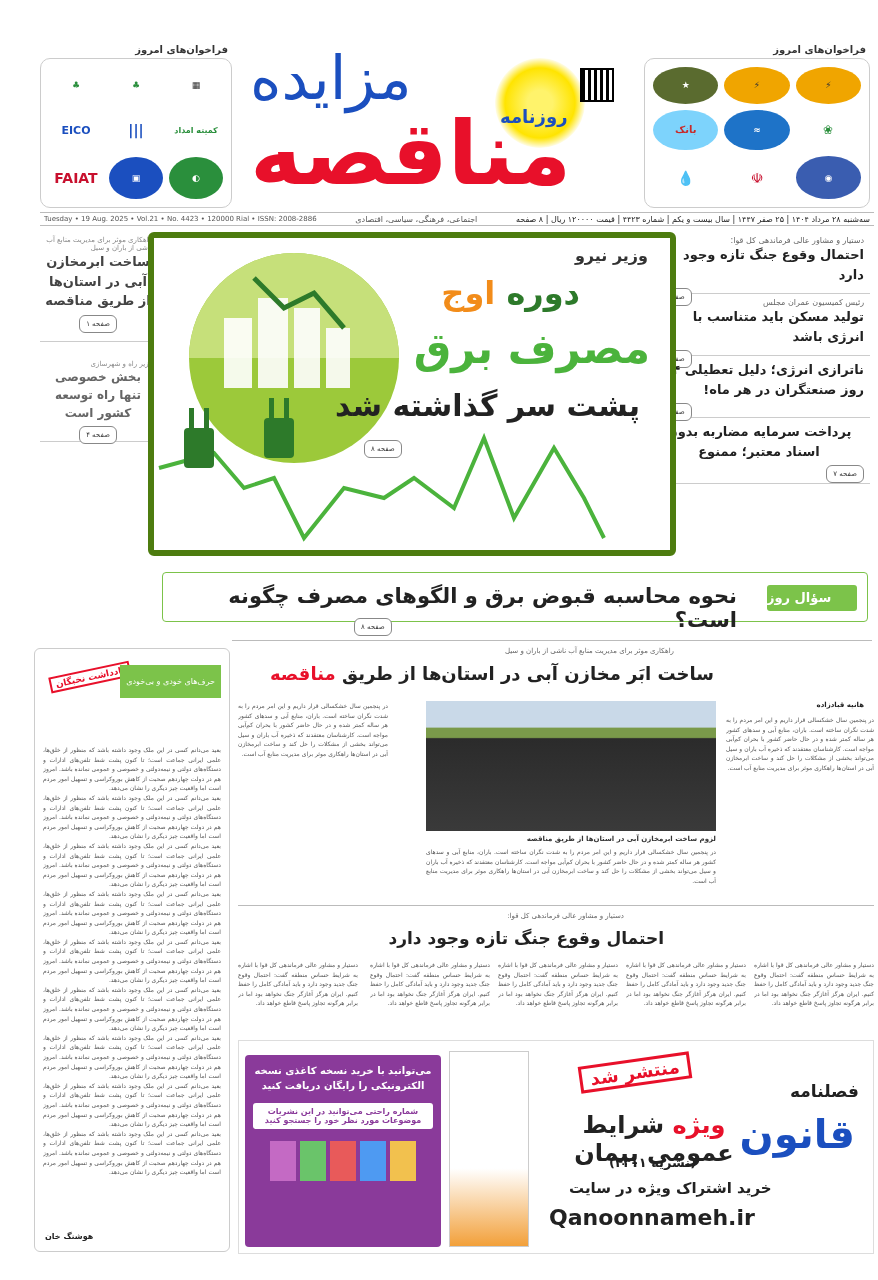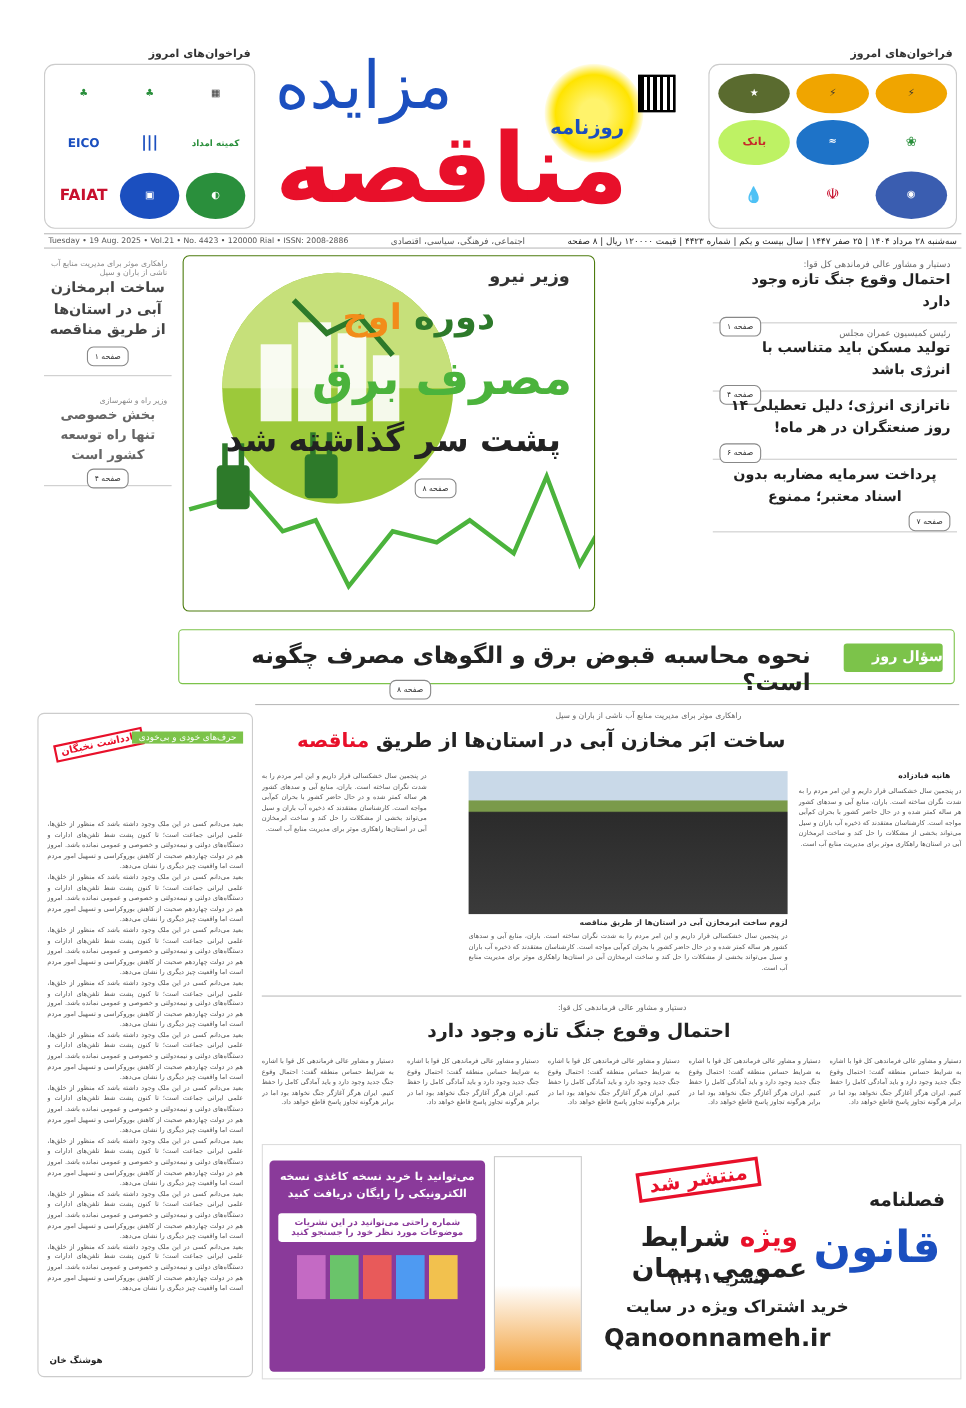--- a/index.html
+++ b/index.html
@@ -25,21 +25,21 @@
 <body>
 
 <div class="abs" style="right:8px;top:44px;width:226px;height:168px">
   <div class="box-title" style="text-align:right;padding:0 4px 3px">فراخوان‌های امروز</div>
   <div class="logo-box" style="height:150px">
     <div class="lg" style="background:#f0a500;color:#333">⚡</div>
     <div class="lg" style="background:#f0a500;color:#333">⚡</div>
     <div class="lg" style="background:#5a6b2f">★</div>
     <div class="lg" style="background:#fff;color:#2a8f3c;font-size:12px">❀</div>
     <div class="lg" style="background:#1e73c8">≈</div>
-    <div class="lg" style="background:#bef264;color:#c82a2a;font-size:10px">بانک</div>
+    <div class="lg" style="background:#7dd3fc;color:#c82a2a;font-size:10px">بانک</div>
     <div class="lg" style="background:#3a5db0">◉</div>
     <div class="lg" style="background:#fff;color:#c8102e;font-size:14px">☫</div>
     <div class="lg" style="background:#fff;color:#1e73c8;font-size:14px">💧</div>
   </div>
 </div>
 
 <div class="abs" style="left:40px;top:44px;width:192px;height:168px">
   <div class="box-title" style="text-align:right;padding:0 4px 3px">فراخوان‌های امروز</div>
   <div class="logo-box" style="height:150px">
     <div class="lg" style="background:#fff;color:#333">▦</div>
@@ -95,21 +95,21 @@
     <div class="lh-title"><span>ساخت ابرمخازن آبی در استان‌ها از طریق مناقصه</span></div>
     <div><span class="page-ref">صفحه ۱</span></div>
   </div>
   <div class="lh-item" style="height:100px;border-bottom:1px solid #ccc">
     <div class="lh-kicker" style="margin-top:14px">وزیر راه و شهرسازی</div>
     <div class="lh-title" style="font-size:12px;color:#666">بخش خصوصی تنها راه توسعه کشور است</div>
     <div><span class="page-ref">صفحه ۴</span></div>
   </div>
 </div>
 
-<div class="abs" style="left:166px;top:232px;width:375px;height:324px;border:1px solid #4d7c0f;border-radius:6px;overflow:hidden;background:#fff">
+<div class="abs" style="left:148px;top:232px;width:528px;height:324px;border:6px solid #4d7c0f;border-radius:6px;overflow:hidden;background:#fff">
   <svg class="abs" style="left:0;top:0" width="474" height="324" viewBox="0 0 474 324">
     <circle cx="140" cy="120" r="105" fill="#9cc93a"></circle>
     <path d="M35 120 A105 105 0 0 1 245 120 Z" fill="#c6e07a"></path>
     <g fill="#fff" opacity="0.9">
       <rect x="70" y="80" width="28" height="70"></rect>
         <rect x="104" y="60" width="30" height="90"></rect>
         <rect x="140" y="70" width="26" height="80"></rect>
         <rect x="172" y="90" width="24" height="60"></rect>
     </g>
     <polyline points="100,40 130,70 160,55 190,90" stroke="#2d7a2a" stroke-width="5" fill="none"></polyline>
@@ -125,21 +125,21 @@
   <div class="abs" style="right:90px;top:36px;font-size:32px;font-weight:bold;color:#2d7a2a">
     <span>دوره</span>
     <span style="color:#f28c1a">اوج</span>
   </div>
   <div class="abs" style="right:20px;top:86px;font-size:42px;font-weight:bold;color:#4bb33c">مصرف برق</div>
   <div class="abs" style="right:30px;top:150px;font-size:30px;font-weight:bold;color:#222">پشت سر گذاشته شد</div>
   <span class="abs page-ref" style="left:210px;top:202px">صفحه ۸</span>
 </div>
 
 <div class="abs" style="left:162px;top:572px;width:706px;height:50px;border:1px solid #7cc34a;border-radius:4px">
-  <div class="abs" style="right:10px;top:12px;width:90px;height:26px;background:#7cc34a;color:#fff;font-size:13px;font-weight:bold;text-align:right;line-height:26px;border-radius:3px">سؤال روز</div>
+  <div class="abs" style="right:10px;top:12px;width:90px;height:26px;background:#7cc34a;color:#fff;font-size:13px;font-weight:bold;text-align:left;line-height:26px;border-radius:3px">سؤال روز</div>
   <div class="abs" style="right:130px;top:11px;font-size:21px;font-weight:bold;color:#222">نحوه محاسبه قبوض برق و الگوهای مصرف چگونه است؟</div>
 </div>
 <span class="abs page-ref" style="left:354px;top:618px">صفحه ۸</span>
 
 <div class="abs" style="left:232px;top:640px;width:640px;height:1px;background:#bbb"></div>
 
 <div class="abs" style="left:238px;top:645px;width:636px;height:250px">
   <div class="abs" style="right:200px;top:2px;font-size:7px;color:#666">راهکاری موثر برای مدیریت منابع آب ناشی از باران و سیل</div>
   <div class="abs" style="right:160px;top:18px;font-size:18px;font-weight:bold;color:#222">
     <span>ساخت ابَر مخازن آبی در استان‌ها از طریق </span><span style="color:#e8102a">مناقصه</span>
@@ -159,21 +159,21 @@
   <div class="abs" style="right:210px;top:18px;font-size:17px;font-weight:bold;color:#222">احتمال وقوع جنگ تازه وجود دارد</div>
   <div class="abs col-text" style="right:0;top:50px;width:120px;height:75px;overflow:hidden">دستیار و مشاور عالی فرماندهی کل قوا با اشاره به شرایط حساس منطقه گفت: احتمال وقوع جنگ جدید وجود دارد و باید آمادگی کامل را حفظ کنیم. ایران هرگز آغازگر جنگ نخواهد بود اما در برابر هرگونه تجاوز پاسخ قاطع خواهد داد.</div>
   <div class="abs col-text" style="right:128px;top:50px;width:120px;height:75px;overflow:hidden">دستیار و مشاور عالی فرماندهی کل قوا با اشاره به شرایط حساس منطقه گفت: احتمال وقوع جنگ جدید وجود دارد و باید آمادگی کامل را حفظ کنیم. ایران هرگز آغازگر جنگ نخواهد بود اما در برابر هرگونه تجاوز پاسخ قاطع خواهد داد.</div>
   <div class="abs col-text" style="right:256px;top:50px;width:120px;height:75px;overflow:hidden">دستیار و مشاور عالی فرماندهی کل قوا با اشاره به شرایط حساس منطقه گفت: احتمال وقوع جنگ جدید وجود دارد و باید آمادگی کامل را حفظ کنیم. ایران هرگز آغازگر جنگ نخواهد بود اما در برابر هرگونه تجاوز پاسخ قاطع خواهد داد.</div>
   <div class="abs col-text" style="right:384px;top:50px;width:120px;height:75px;overflow:hidden">دستیار و مشاور عالی فرماندهی کل قوا با اشاره به شرایط حساس منطقه گفت: احتمال وقوع جنگ جدید وجود دارد و باید آمادگی کامل را حفظ کنیم. ایران هرگز آغازگر جنگ نخواهد بود اما در برابر هرگونه تجاوز پاسخ قاطع خواهد داد.</div>
   <div class="abs col-text" style="left:0;top:50px;width:120px;height:75px;overflow:hidden">دستیار و مشاور عالی فرماندهی کل قوا با اشاره به شرایط حساس منطقه گفت: احتمال وقوع جنگ جدید وجود دارد و باید آمادگی کامل را حفظ کنیم. ایران هرگز آغازگر جنگ نخواهد بود اما در برابر هرگونه تجاوز پاسخ قاطع خواهد داد.</div>
 </div>
 
 <div class="abs" style="left:34px;top:648px;width:196px;height:604px;border:1px solid #ccc;border-radius:6px;padding:6px">
   <div class="abs" style="left:14px;top:20px;font-size:9px;font-weight:bold;color:#e8102a;border:2px solid #e8102a;padding:1px 4px;transform:rotate(-12deg)">یادداشت نخبگان</div>
-  <div class="abs" style="right:8px;top:16px;font-size:8px;color:#fff;background:#7cc34a;padding:1px 6px">حرف‌های خودی و بی‌خودی</div>
+  <div class="abs" style="right:8px;top:16px;font-size:8px;color:#fff;background:#7cc34a;padding:12px 6px">حرف‌های خودی و بی‌خودی</div>
   <div class="abs col-text" style="right:8px;top:96px;width:178px;height:480px;overflow:hidden">
     <p>بعید می‌دانم کسی در این ملک وجود داشته باشد که منظور از خلق‌ها، علمی ایرانی جماعت است؛ تا کنون پشت شط تلفن‌های ادارات و دستگاه‌های دولتی و نیمه‌دولتی و خصوصی و عمومی نمانده باشد. امروز هم در دولت چهاردهم صحبت از کاهش بوروکراسی و تسهیل امور مردم است اما واقعیت چیز دیگری را نشان می‌دهد.</p>
       <p>بعید می‌دانم کسی در این ملک وجود داشته باشد که منظور از خلق‌ها، علمی ایرانی جماعت است؛ تا کنون پشت شط تلفن‌های ادارات و دستگاه‌های دولتی و نیمه‌دولتی و خصوصی و عمومی نمانده باشد. امروز هم در دولت چهاردهم صحبت از کاهش بوروکراسی و تسهیل امور مردم است اما واقعیت چیز دیگری را نشان می‌دهد.</p>
       <p>بعید می‌دانم کسی در این ملک وجود داشته باشد که منظور از خلق‌ها، علمی ایرانی جماعت است؛ تا کنون پشت شط تلفن‌های ادارات و دستگاه‌های دولتی و نیمه‌دولتی و خصوصی و عمومی نمانده باشد. امروز هم در دولت چهاردهم صحبت از کاهش بوروکراسی و تسهیل امور مردم است اما واقعیت چیز دیگری را نشان می‌دهد.</p>
       <p>بعید می‌دانم کسی در این ملک وجود داشته باشد که منظور از خلق‌ها، علمی ایرانی جماعت است؛ تا کنون پشت شط تلفن‌های ادارات و دستگاه‌های دولتی و نیمه‌دولتی و خصوصی و عمومی نمانده باشد. امروز هم در دولت چهاردهم صحبت از کاهش بوروکراسی و تسهیل امور مردم است اما واقعیت چیز دیگری را نشان می‌دهد.</p>
       <p>بعید می‌دانم کسی در این ملک وجود داشته باشد که منظور از خلق‌ها، علمی ایرانی جماعت است؛ تا کنون پشت شط تلفن‌های ادارات و دستگاه‌های دولتی و نیمه‌دولتی و خصوصی و عمومی نمانده باشد. امروز هم در دولت چهاردهم صحبت از کاهش بوروکراسی و تسهیل امور مردم است اما واقعیت چیز دیگری را نشان می‌دهد.</p>
       <p>بعید می‌دانم کسی در این ملک وجود داشته باشد که منظور از خلق‌ها، علمی ایرانی جماعت است؛ تا کنون پشت شط تلفن‌های ادارات و دستگاه‌های دولتی و نیمه‌دولتی و خصوصی و عمومی نمانده باشد. امروز هم در دولت چهاردهم صحبت از کاهش بوروکراسی و تسهیل امور مردم است اما واقعیت چیز دیگری را نشان می‌دهد.</p>
       <p>بعید می‌دانم کسی در این ملک وجود داشته باشد که منظور از خلق‌ها، علمی ایرانی جماعت است؛ تا کنون پشت شط تلفن‌های ادارات و دستگاه‌های دولتی و نیمه‌دولتی و خصوصی و عمومی نمانده باشد. امروز هم در دولت چهاردهم صحبت از کاهش بوروکراسی و تسهیل امور مردم است اما واقعیت چیز دیگری را نشان می‌دهد.</p>
       <p>بعید می‌دانم کسی در این ملک وجود داشته باشد که منظور از خلق‌ها، علمی ایرانی جماعت است؛ تا کنون پشت شط تلفن‌های ادارات و دستگاه‌های دولتی و نیمه‌دولتی و خصوصی و عمومی نمانده باشد. امروز هم در دولت چهاردهم صحبت از کاهش بوروکراسی و تسهیل امور مردم است اما واقعیت چیز دیگری را نشان می‌دهد.</p>
       <p>بعید می‌دانم کسی در این ملک وجود داشته باشد که منظور از خلق‌ها، علمی ایرانی جماعت است؛ تا کنون پشت شط تلفن‌های ادارات و دستگاه‌های دولتی و نیمه‌دولتی و خصوصی و عمومی نمانده باشد. امروز هم در دولت چهاردهم صحبت از کاهش بوروکراسی و تسهیل امور مردم است اما واقعیت چیز دیگری را نشان می‌دهد.</p>

